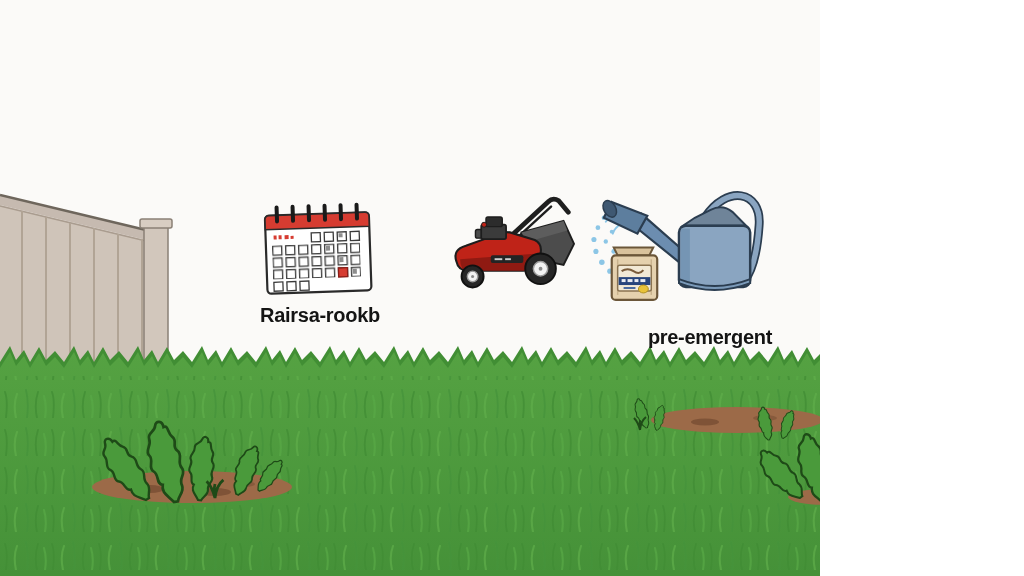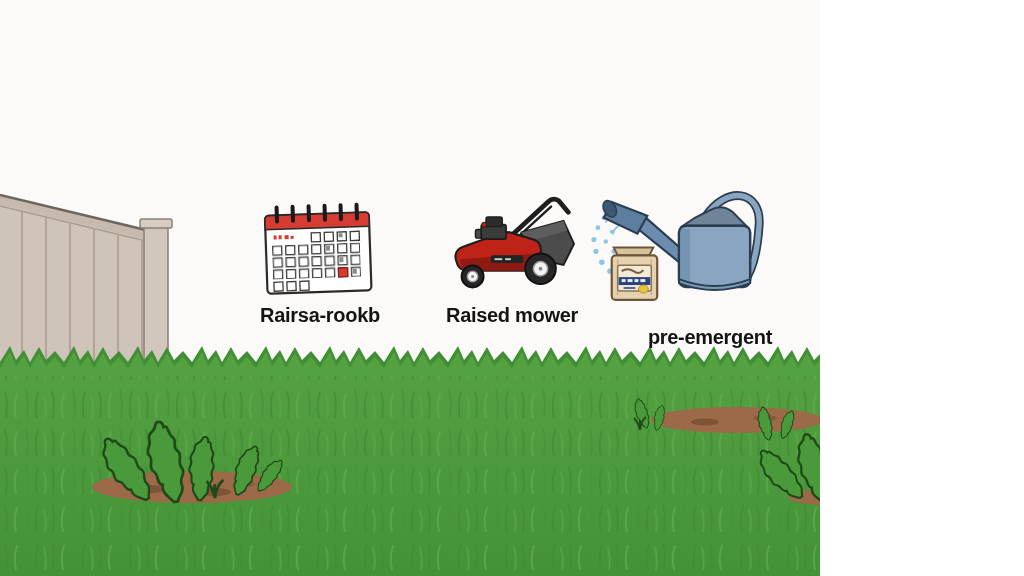--- a/index.html
+++ b/index.html
@@ -256,16 +256,15 @@
           <rect x="40" y="96" width="5" height="3"></rect>
         <rect x="47" y="96" width="4" height="3"></rect>
           <rect x="53" y="96" width="5" height="3"></rect>
       </g>
       <rect x="36" y="104" width="12" height="2" fill="#4a6aa0"></rect>
       <ellipse cx="56" cy="106" rx="5" ry="4" fill="#e8c23a" stroke="#b08f1f" stroke-width="1"></ellipse>
     </g>
   </svg>
 
   <div id="cap-1" class="caption">Rairsa-rookb</div>
-  <div id="cap-2" class="caption">Raised mower</div>
   <div id="cap-3" class="caption">pre-emergent</div>
 
 </div>
 
 </body></html>

